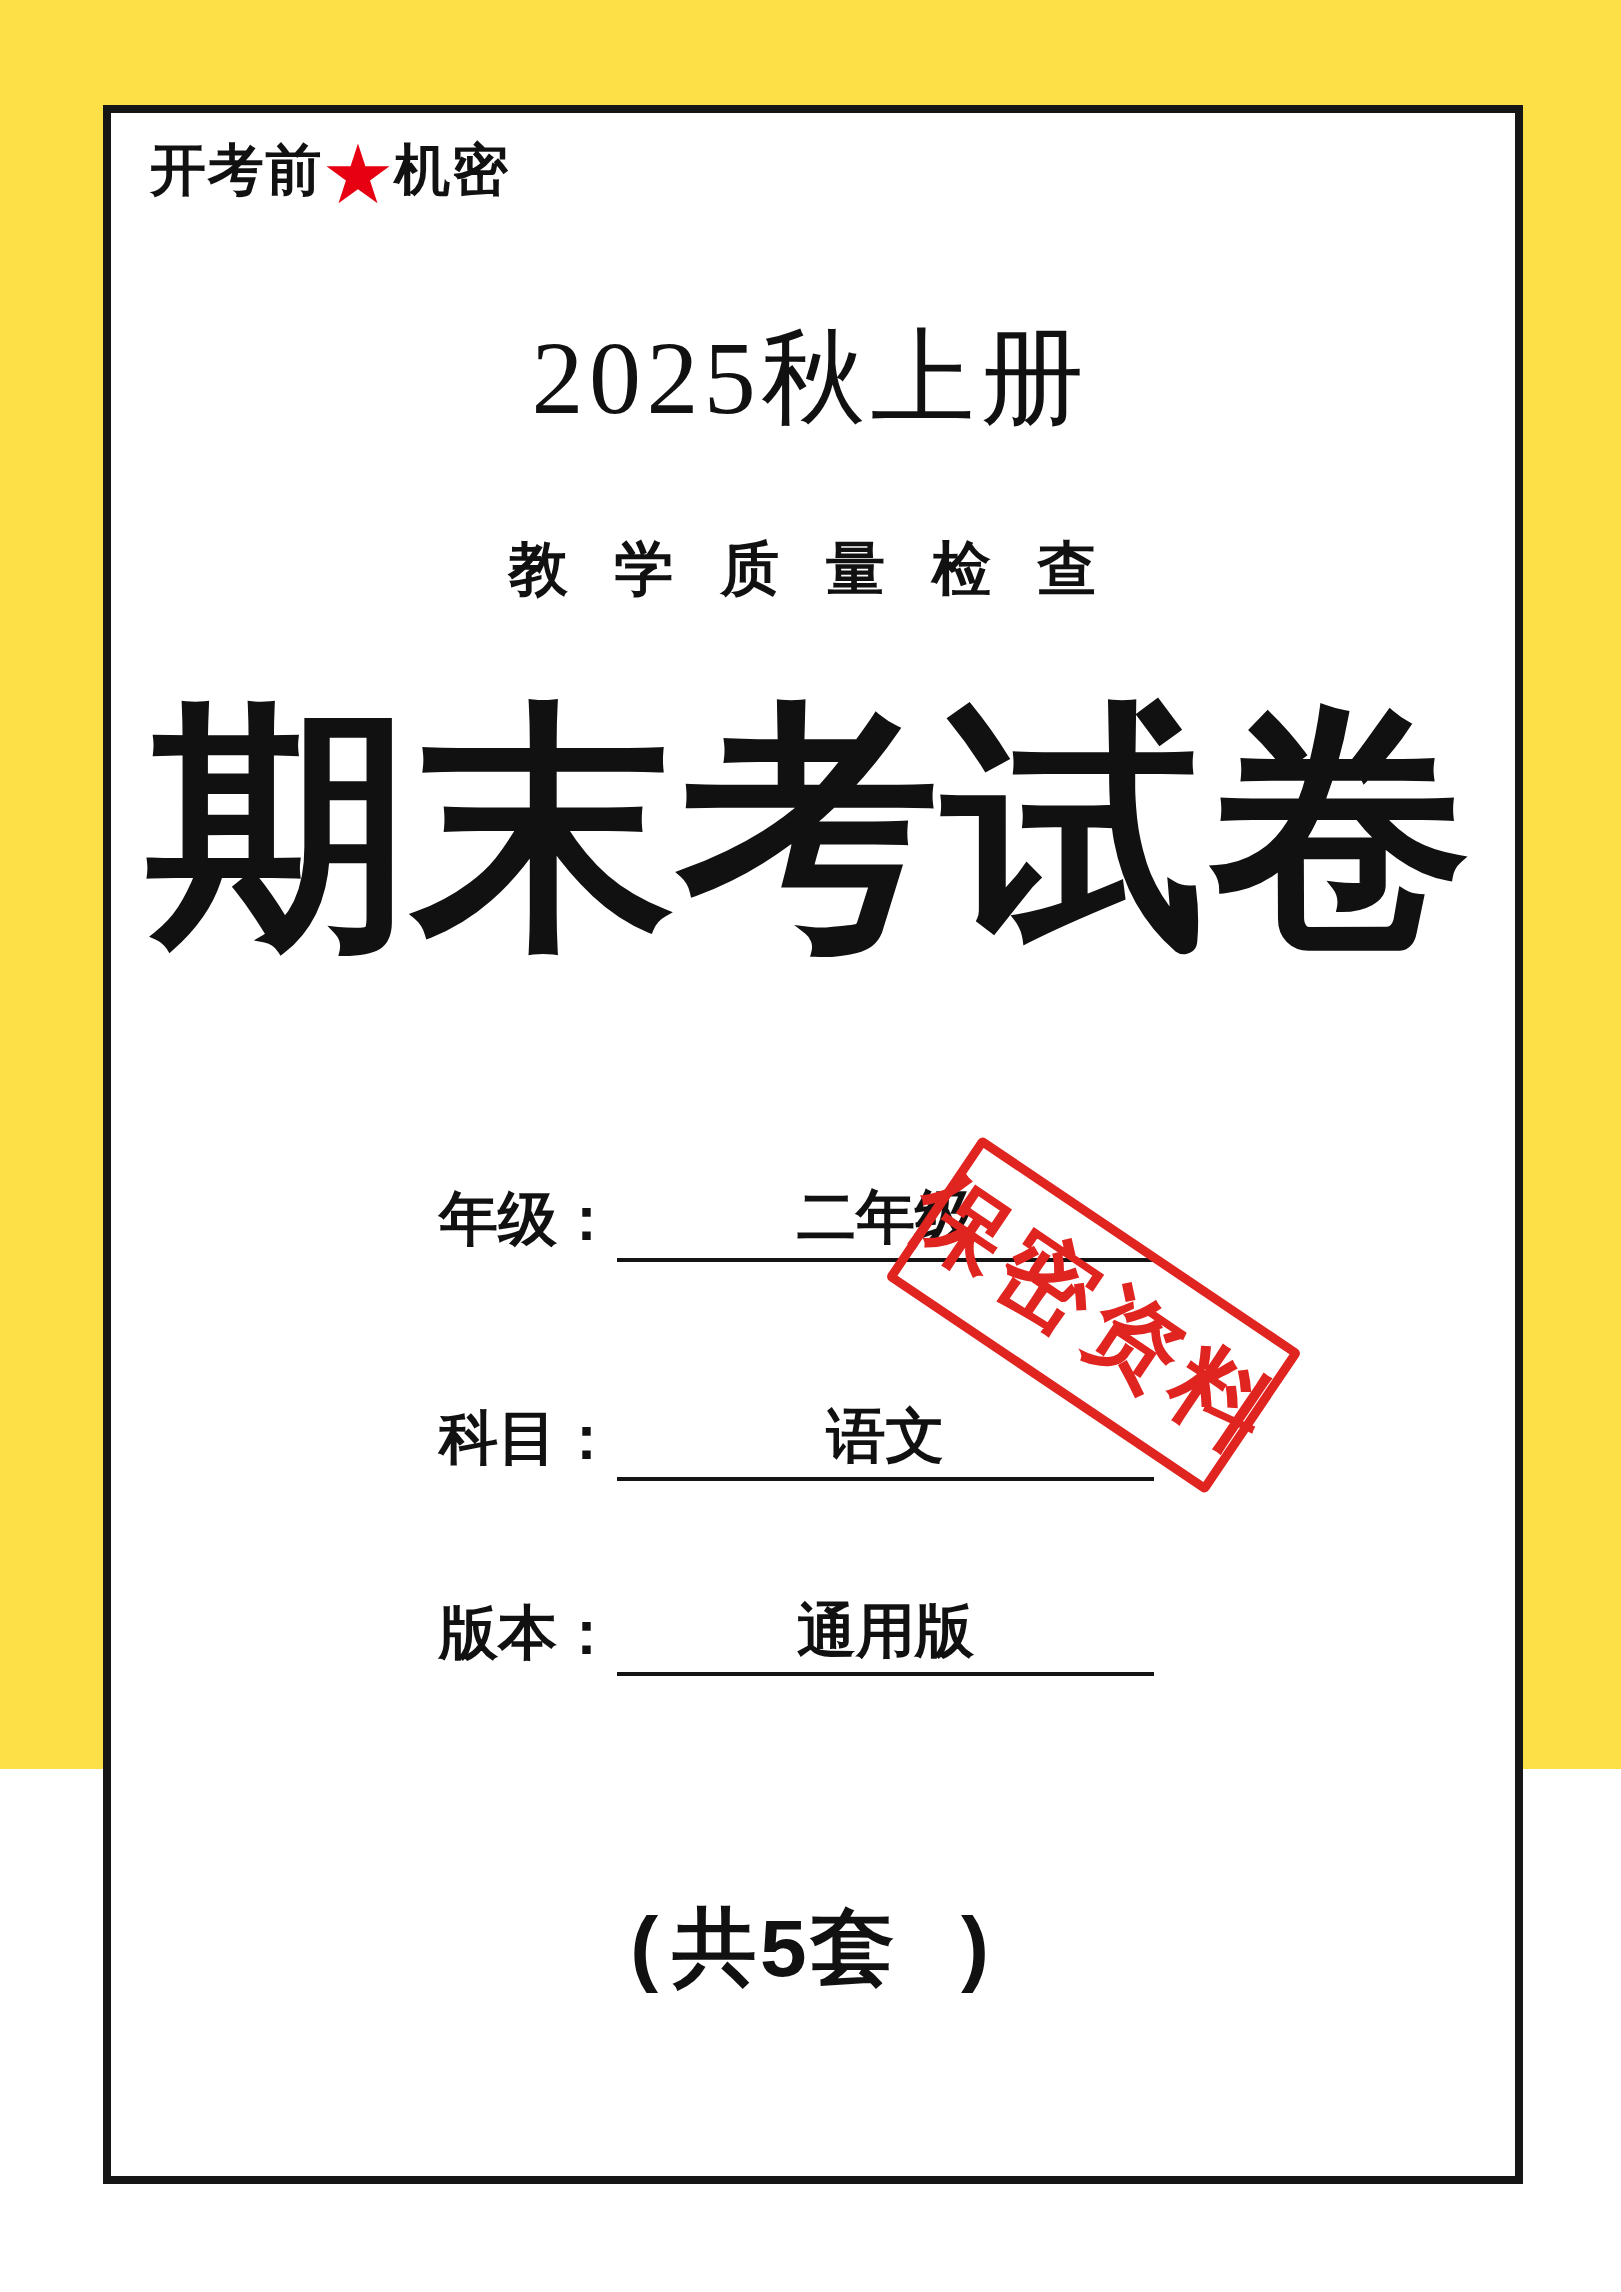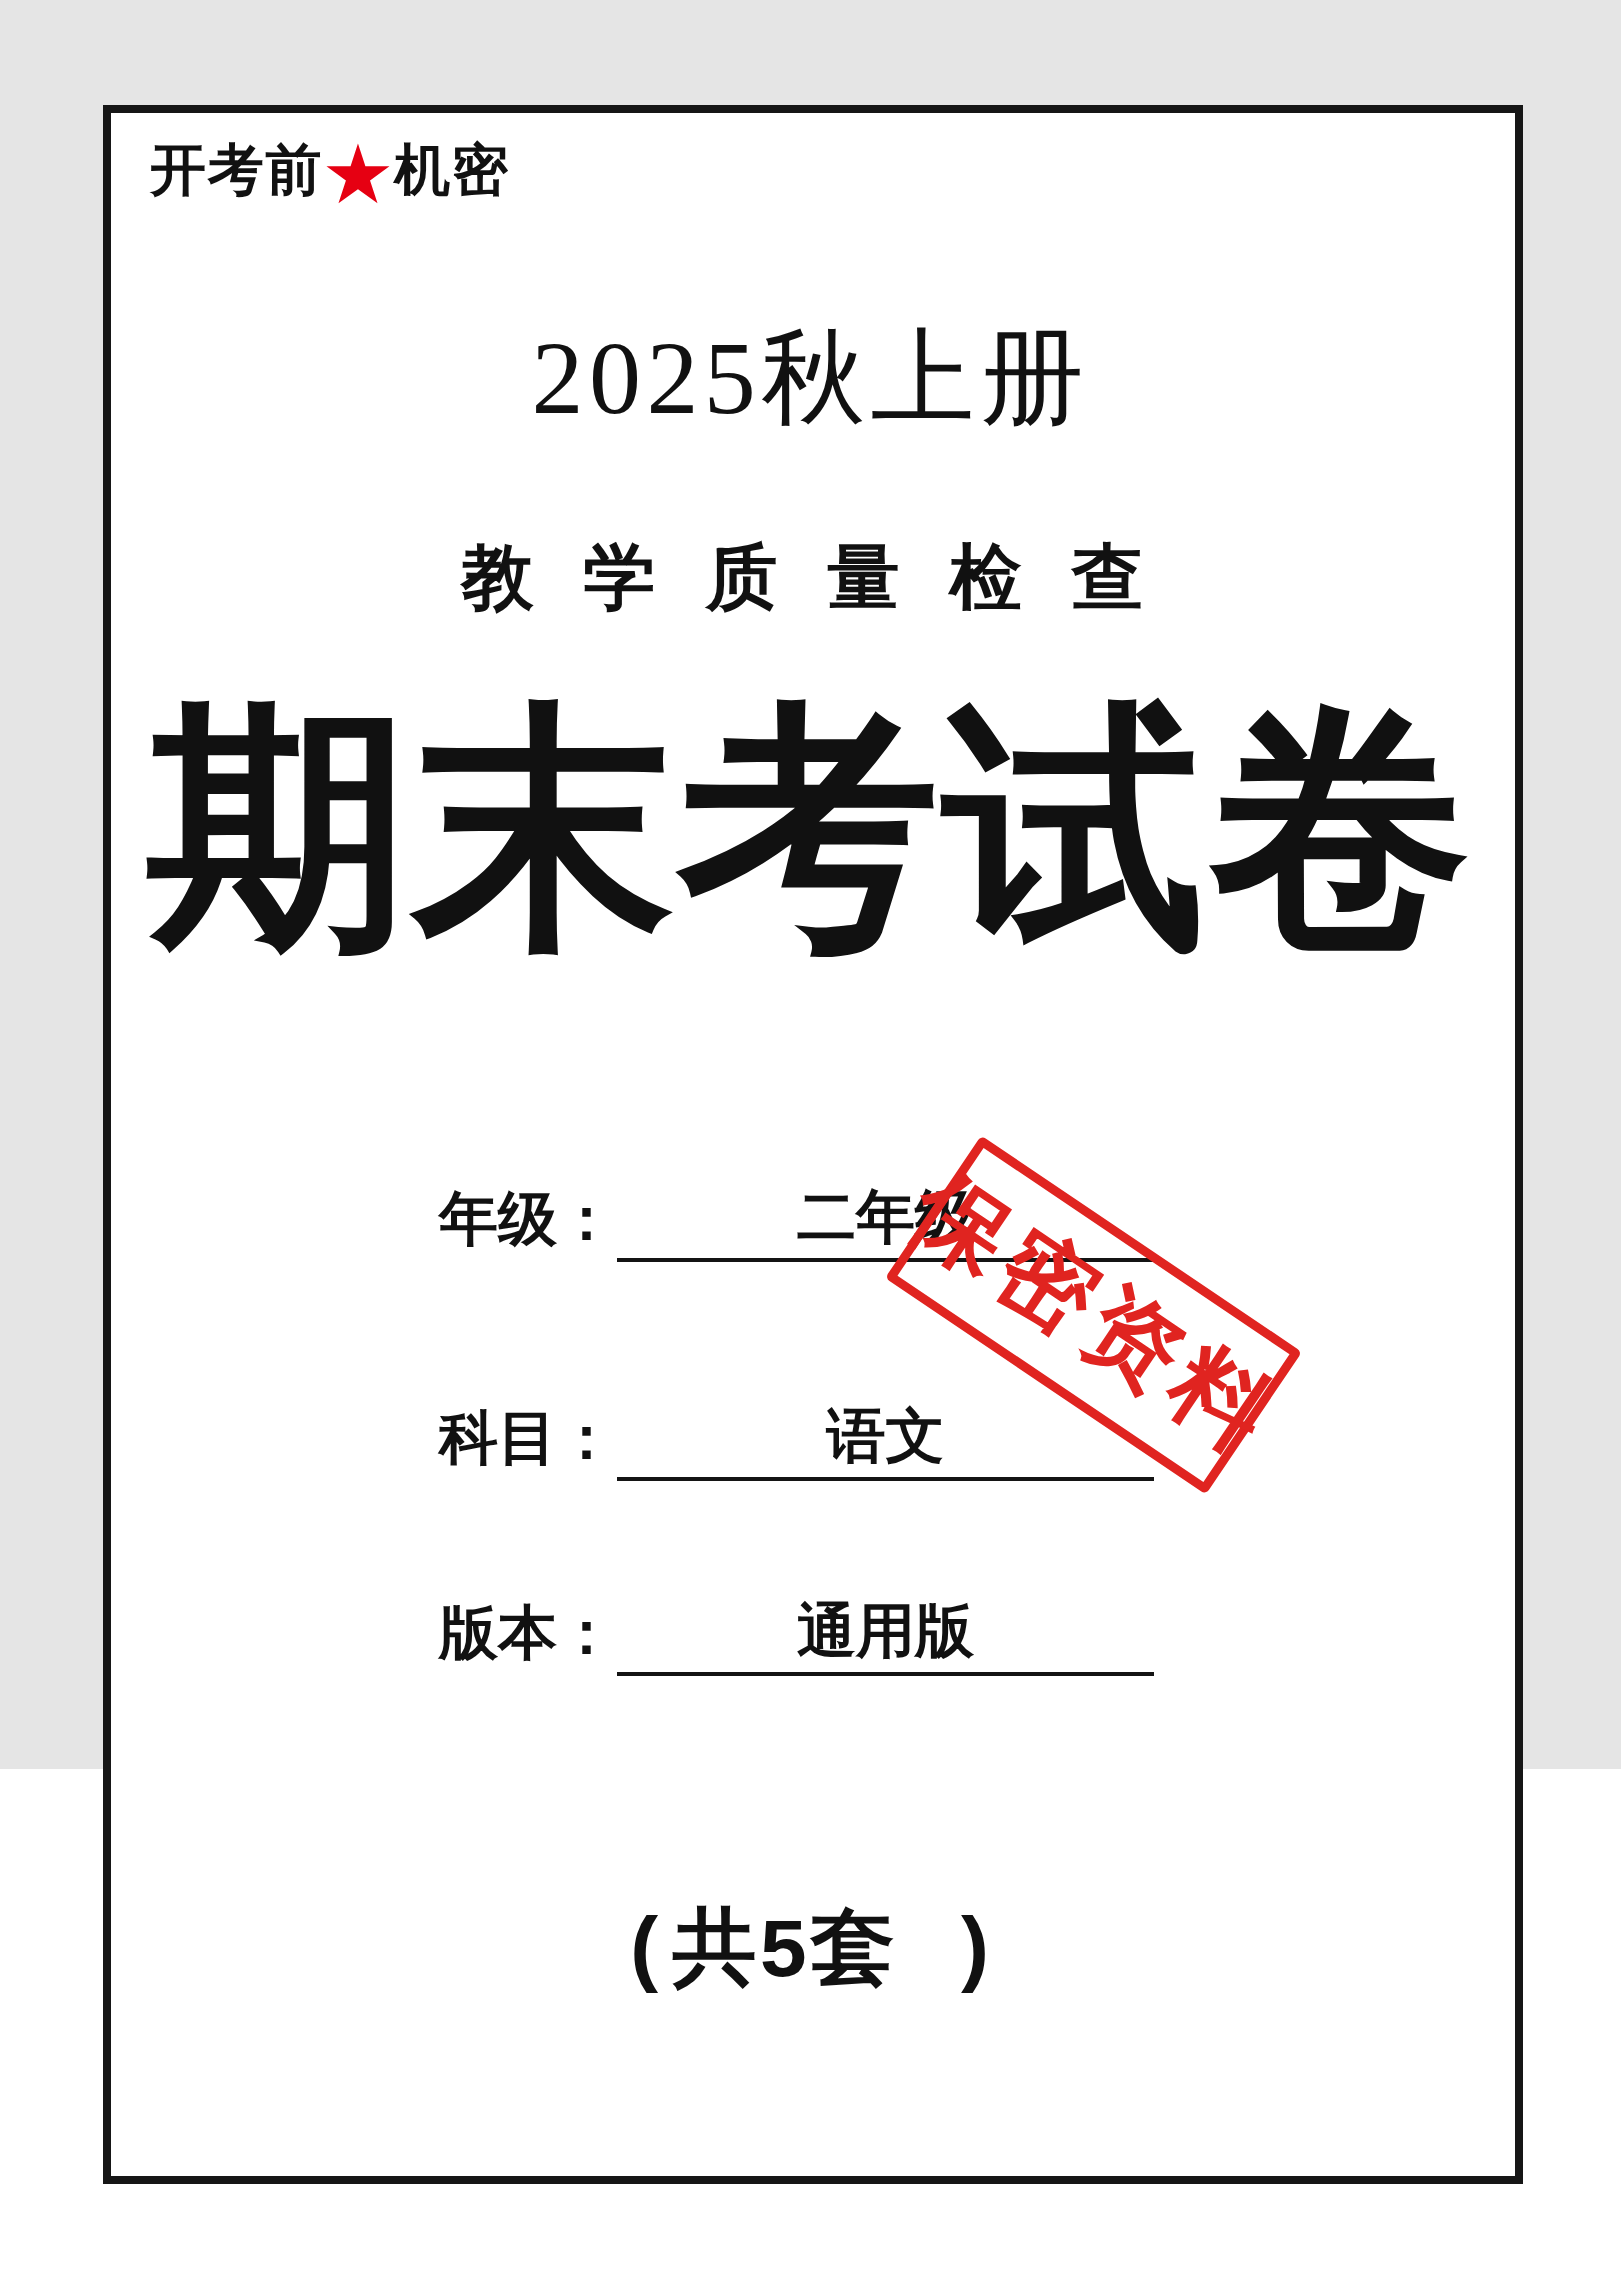--- a/index.html
+++ b/index.html
@@ -7,21 +7,21 @@
   body {
     width: 1621px; height: 2293px;
     font-family: "Liberation Serif", serif;
     color: #111111;
     position: relative;
     overflow: hidden;
   }
   .page {
     position: absolute; left: 0; top: 0;
     width: 1621px; height: 1769px;
-    background: #e5e5e5;
+    background: #fde047;
   }
   .frame {
     position: absolute;
     left: 103px; top: 105px;
     width: 1420px; height: 2079px;
     border: 8px solid #161616;
     background: #ffffff;
   }
   .security-notice {
     position: absolute;
@@ -43,21 +43,21 @@
     left: 0; top: 309px; width: 100%;
     text-align: center;
     font-size: 104px;
     font-weight: normal;
     letter-spacing: 5.4px;
   }
   .subtitle {
     position: absolute;
     left: 0; top: 530px; width: 100%;
     text-align: center;
-    font-size: 72px;
+    font-size: 59px;
     font-weight: bold;
     letter-spacing: 16px;
     white-space: nowrap;
   }
   .main-title {
     position: absolute;
     left: 0; top: 706px; width: 100%;
     text-align: center;
     font-family: Liberation Mono, monospace;
     font-size: 262px;

